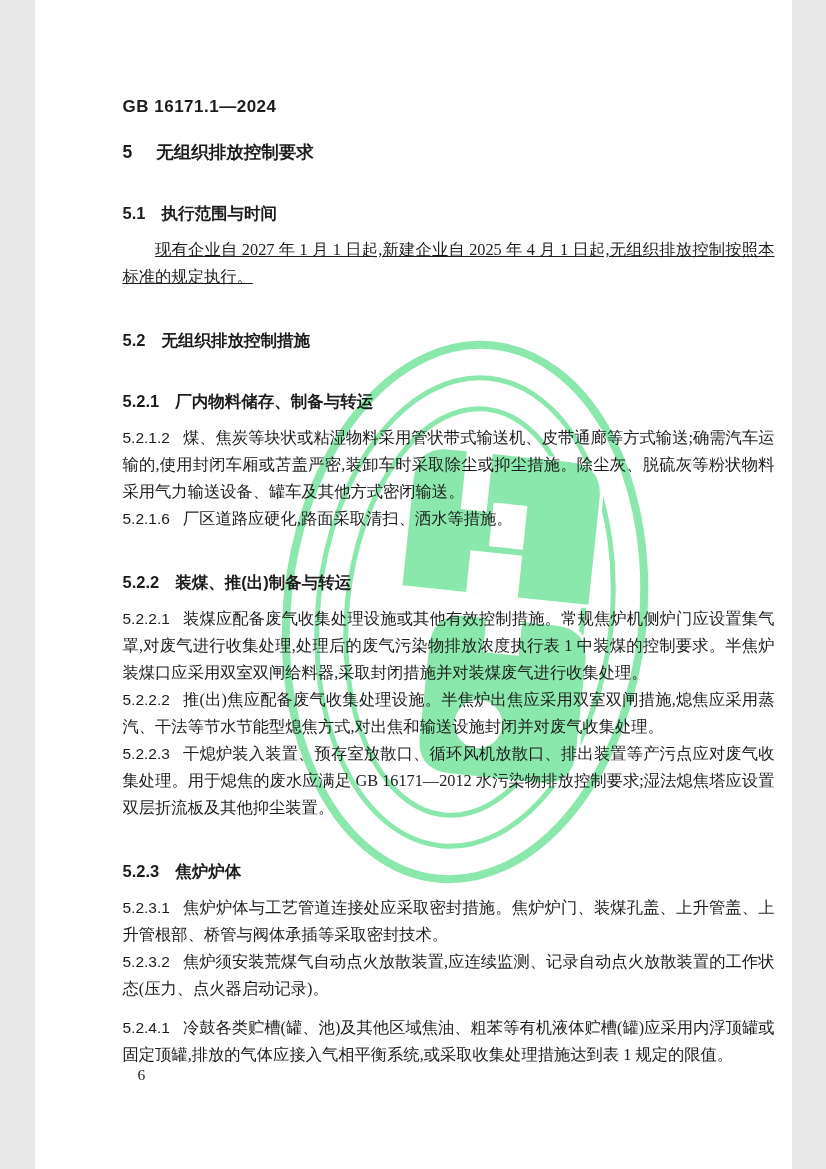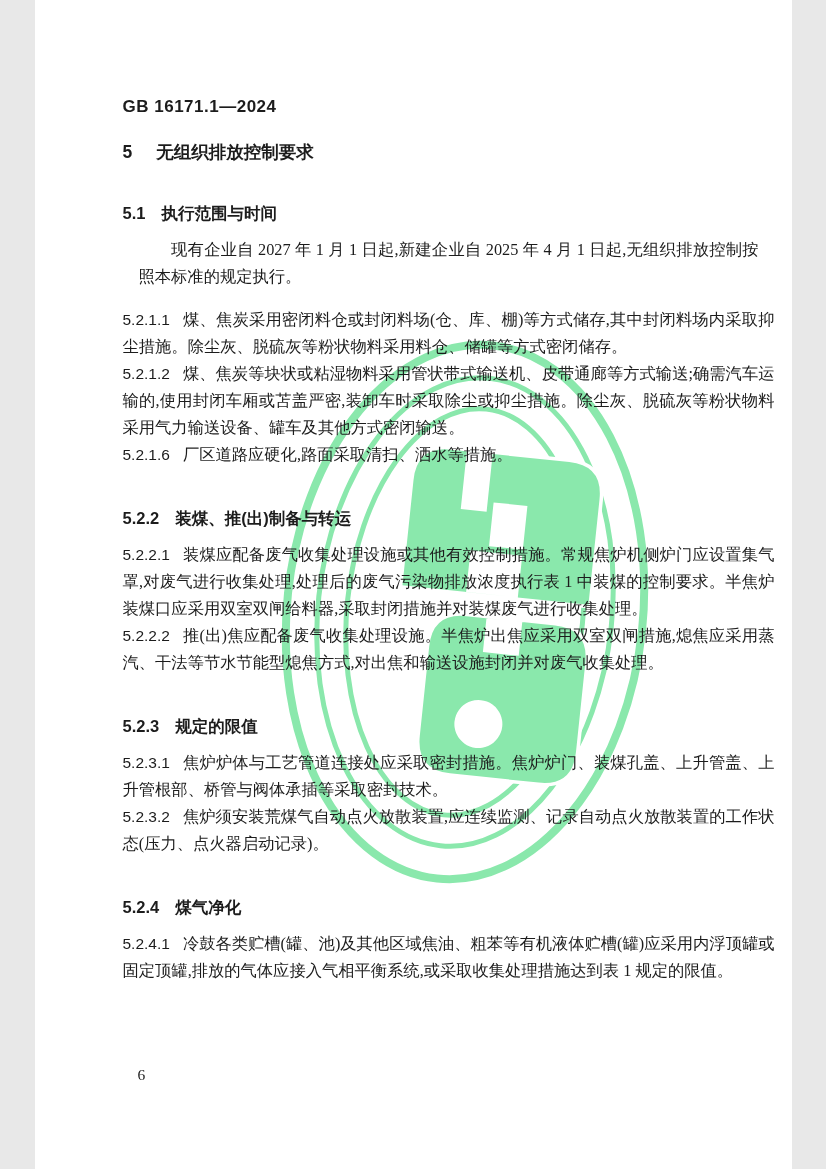--- a/index.html
+++ b/index.html
@@ -29,23 +29,24 @@
     font-weight:bold;font-size:17.5px;line-height:22px;
   }
   .h-sub{
     margin-top:40px;
     font-family:"Liberation Sans","DejaVu Sans",sans-serif;
     font-weight:bold;font-size:16.5px;line-height:21px;
   }
   .h-main .num{margin-right:24px;}
   .h-sub .num{margin-right:16px;}
   .para{
-    margin:16px;margin-top:12px;
+    margin:0;margin-top:12px;
     font-size:16.3px;line-height:27px;
     text-align:justify;
+    text-decoration:underline;
   }
   .para.indent{text-indent:2em;}
   .clause{
     margin:0;
     font-size:16.3px;line-height:27px;
     text-align:justify;
   }
   .clause .num{
     font-family:"Liberation Sans","DejaVu Sans",sans-serif;
     font-size:15.5px;
@@ -90,49 +91,52 @@
     <div class="h-main">
       <span class="num">5</span><span>无组织排放控制要求</span>
     </div>
 
     <div class="h-sub">
       <span class="num">5.1</span><span>执行范围与时间</span>
     </div>
 
     <p class="para indent">现有企业自 2027 年 1 月 1 日起,新建企业自 2025 年 4 月 1 日起,无组织排放控制按照本标准的规定执行。</p>
 
+    <div class="h-sub">
+      <span class="num">5.2</span><span>无组织排放控制措施</span>
+    </div>
 
+    <div class="h-sub">
+      <span class="num">5.2.1</span><span>厂内物料储存、制备与转运</span>
+    </div>
 
     <div class="clauses">
-      <p class="clause"><span class="num">5.2.1.1</span><span>煤、焦炭采用密闭料仓或封闭料场(仓、库、棚)等方式储存,其中封闭料场内采取抑尘措施。除尘灰、脱硫灰等粉状物料采用料仓、储罐等方式密闭储存。</span></p>
       <p class="clause"><span class="num">5.2.1.2</span><span>煤、焦炭等块状或粘湿物料采用管状带式输送机、皮带通廊等方式输送;确需汽车运输的,使用封闭车厢或苫盖严密,装卸车时采取除尘或抑尘措施。除尘灰、脱硫灰等粉状物料采用气力输送设备、罐车及其他方式密闭输送。</span></p>
       <p class="clause"><span class="num">5.2.1.6</span><span>厂区道路应硬化,路面采取清扫、洒水等措施。</span></p>
     </div>
 
     <div class="h-sub">
       <span class="num">5.2.2</span><span>装煤、推(出)制备与转运</span>
     </div>
 
     <div class="clauses">
       <p class="clause"><span class="num">5.2.2.1</span><span>装煤应配备废气收集处理设施或其他有效控制措施。常规焦炉机侧炉门应设置集气罩,对废气进行收集处理,处理后的废气污染物排放浓度执行表 1 中装煤的控制要求。半焦炉装煤口应采用双室双闸给料器,采取封闭措施并对装煤废气进行收集处理。</span></p>
       <p class="clause"><span class="num">5.2.2.2</span><span>推(出)焦应配备废气收集处理设施。半焦炉出焦应采用双室双闸措施,熄焦应采用蒸汽、干法等节水节能型熄焦方式,对出焦和输送设施封闭并对废气收集处理。</span></p>
+      <p class="clause"><span class="num">5.2.2.3</span><span>干熄炉装入装置、预存室放散口、循环风机放散口、排出装置等产污点应对废气收集处理。用于熄焦的废水应满足 GB 16171—2012 水污染物排放控制要求;湿法熄焦塔应设置双层折流板及其他抑尘装置。</span></p>
     </div>
 
     <div class="h-sub">
-      <span class="num">5.2.3</span><span>规定的限值</span>
+      <span class="num">5.2.3</span><span>焦炉炉体</span>
     </div>
 
     <div class="clauses">
       <p class="clause"><span class="num">5.2.3.1</span><span>焦炉炉体与工艺管道连接处应采取密封措施。焦炉炉门、装煤孔盖、上升管盖、上升管根部、桥管与阀体承插等采取密封技术。</span></p>
       <p class="clause"><span class="num">5.2.3.2</span><span>焦炉须安装荒煤气自动点火放散装置,应连续监测、记录自动点火放散装置的工作状态(压力、点火器启动记录)。</span></p>
     </div>
 
-    <div class="h-sub">
-      <span class="num">5.2.4</span><span>煤气净化</span>
-    </div>
 
     <div class="clauses">
       <p class="clause"><span class="num">5.2.4.1</span><span>冷鼓各类贮槽(罐、池)及其他区域焦油、粗苯等有机液体贮槽(罐)应采用内浮顶罐或固定顶罐,排放的气体应接入气相平衡系统,或采取收集处理措施达到表 1 规定的限值。</span></p>
 
     </div>
 
   </div>
 
   <div class="page-number">6</div>
 

